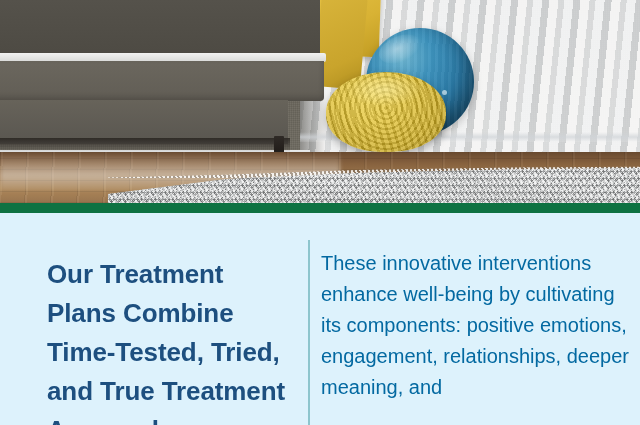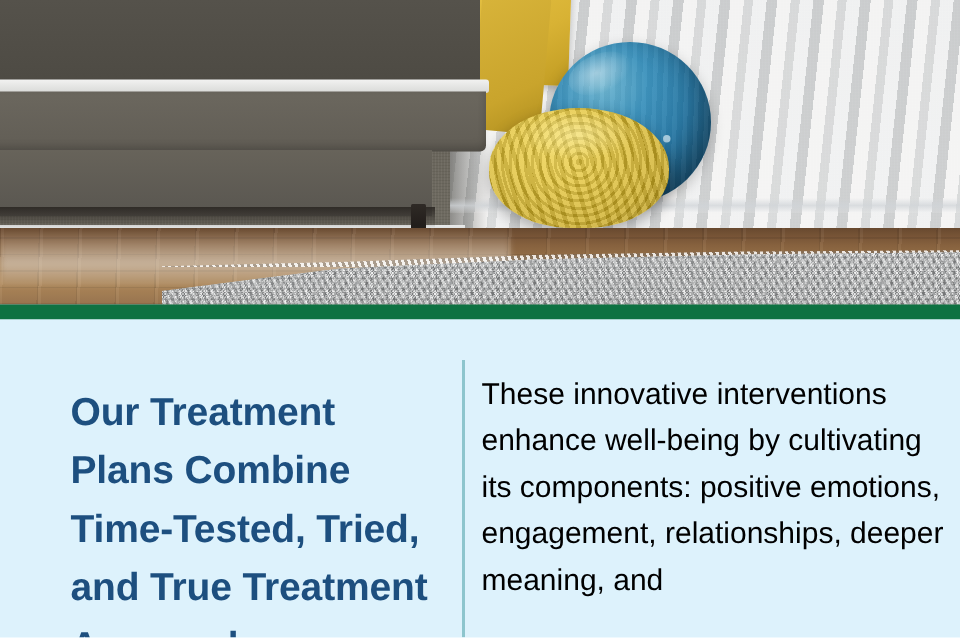--- a/index.html
+++ b/index.html
@@ -279,21 +279,21 @@
   .col-right {
     position: absolute;
     left: 321px; top: 35px;
     width: 310px;
   }
   .body-text {
     margin: 0;
     font-size: 20px;
     line-height: 31px;
     font-weight: normal;
-    color: #000000;
+    color: #0369a1;
   }
 </style>
 </head>
 <body>
 
 <div id="page">
 
   <div class="photo">
     <div class="wall">
       <div class="wall-grain"></div>

